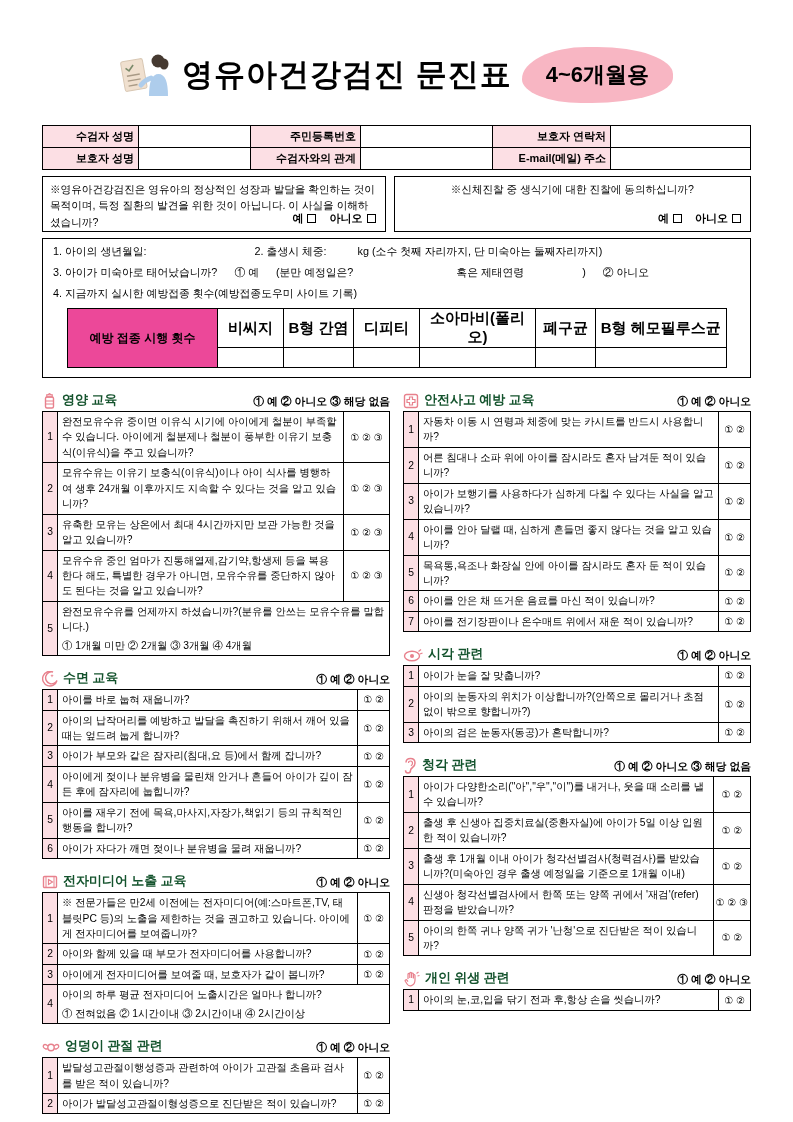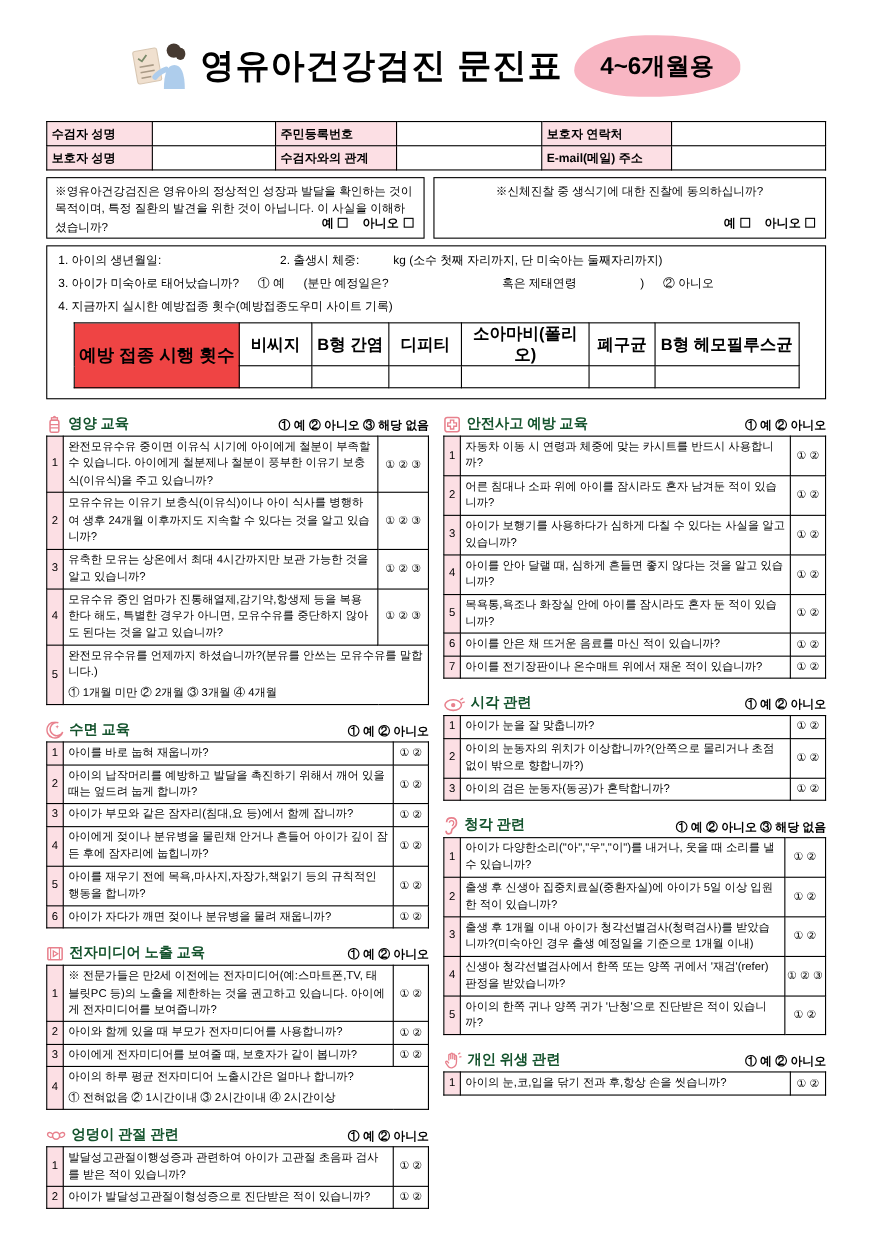--- a/index.html
+++ b/index.html
@@ -1,47 +1,47 @@
 <!DOCTYPE html>
 <html><head>
 <meta charset="utf-8">
 <style>
   * { margin:0; padding:0; box-sizing:border-box; }
   body { background:#e9e9e9; font-family:"Liberation Sans", sans-serif; }
   .page { width:793px; height:1122px; background:#fff; margin:0 auto; position:relative;
-          padding:24px 42px 0 42px; color:#000; overflow:hidden; }
+          padding:39px 42px 0 42px; color:#000; overflow:hidden; }
 
   
   .hdr { display:flex; align-items:center; justify-content:center; gap:10px; margin:8px 0 22px 0; }
   .hdr h1 { font-size:31px; font-weight:bold; letter-spacing:1px; }
   .badge { background:#f8b6c3; font-size:22px; font-weight:bold; padding:13px 24px;
            border-radius:46% 54% 58% 42% / 62% 52% 48% 46%; white-space:nowrap; }
 
   
   table.info { width:100%; border-collapse:collapse; table-layout:fixed; }
   table.info th, table.info td { border:1px solid #000; height:22px; font-size:11px; padding:1px 4px; }
-  table.info th { background:#fcdfe4; font-weight:bold; text-align:left; }
+  table.info th { background:#fcdfe4; font-weight:bold; text-align:right; }
 
   
   .consent { display:flex; gap:8px; margin-top:6px; }
   .cbox { border:1px solid #000; position:relative; padding:4px 7px 16px 7px; font-size:10.6px; line-height:1.55; height:56px; }
   .cbox.l { width:49%; } .cbox.r { width:51%;text-align:center; }
   .cbox .yn { position:absolute; right:9px; bottom:4px; font-size:11px; font-weight:bold; }
   .chk { display:inline-block; width:9px; height:9px; border:1px solid #000; margin:0 10px 0 4px; vertical-align:-1px; }
   .chk:last-child { margin-right:0; }
 
   
   .basic { border:1px solid #000; margin-top:6px; padding:6px 10px 9px 10px; font-size:10.8px; }
   .basic .ln { margin-bottom:7px; white-space:nowrap; }
   .sp1 { display:inline-block; width:105px; } .sp2 { display:inline-block; width:28px; }
   .sp3 { display:inline-block; width:14px; } .sp4 { display:inline-block; width:100px; }
   .sp5 { display:inline-block; width:55px; }
   table.vacc { border-collapse:collapse; margin:3px 0 0 14px; width:96%; table-layout:fixed; }
   table.vacc th, table.vacc td { border:1px solid #000; font-size:15px; text-align:center; height:20px; padding:0 2px; }
-  table.vacc th.lbl { background:#ef4444; font-size:16px; font-weight:bold; width:150px; }
+  table.vacc th.lbl { background:#ec4899; font-size:12px; font-weight:bold; width:150px; }
   table.vacc th { font-weight:bold; }
 
   
   .cols { display:flex; gap:13px; margin-top:13px; align-items:flex-start; }
   .col { flex:1; min-width:0; }
   .sec { margin-bottom:13px; }
   .sec-head { display:flex; align-items:flex-end; gap:5px; margin-bottom:2px; }
   .sec-title { color:#14532d; font-weight:bold; font-size:13px; white-space:nowrap;font-family:Liberation Serif, serif; }
   .sec-scale { margin-left:auto; font-size:10.8px; font-weight:bold; white-space:nowrap; }
   .sec table { width:100%; border-collapse:collapse; }

